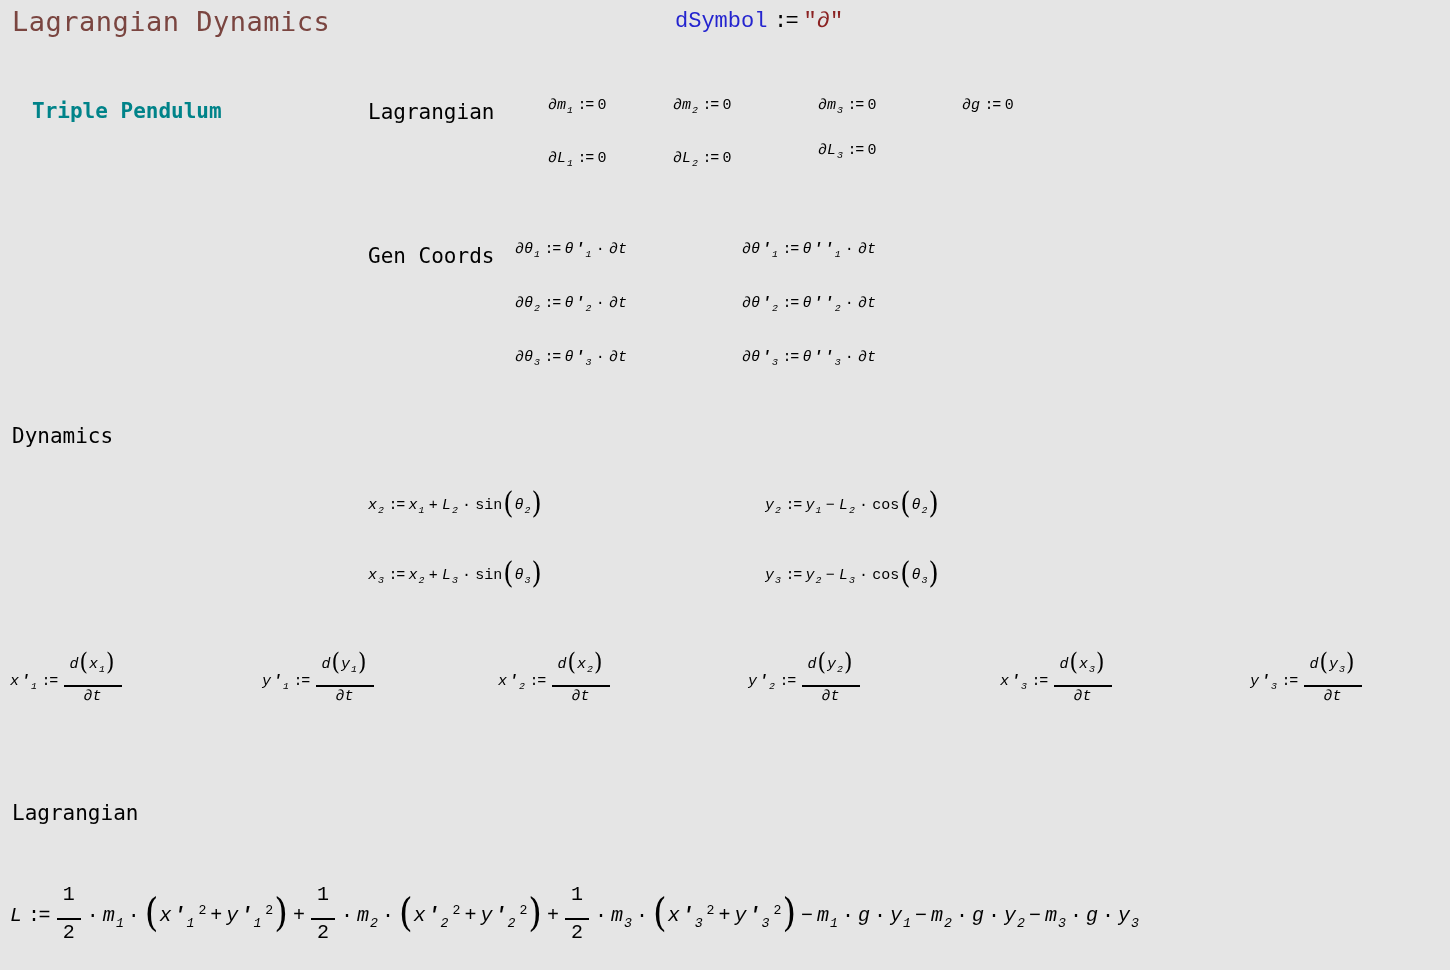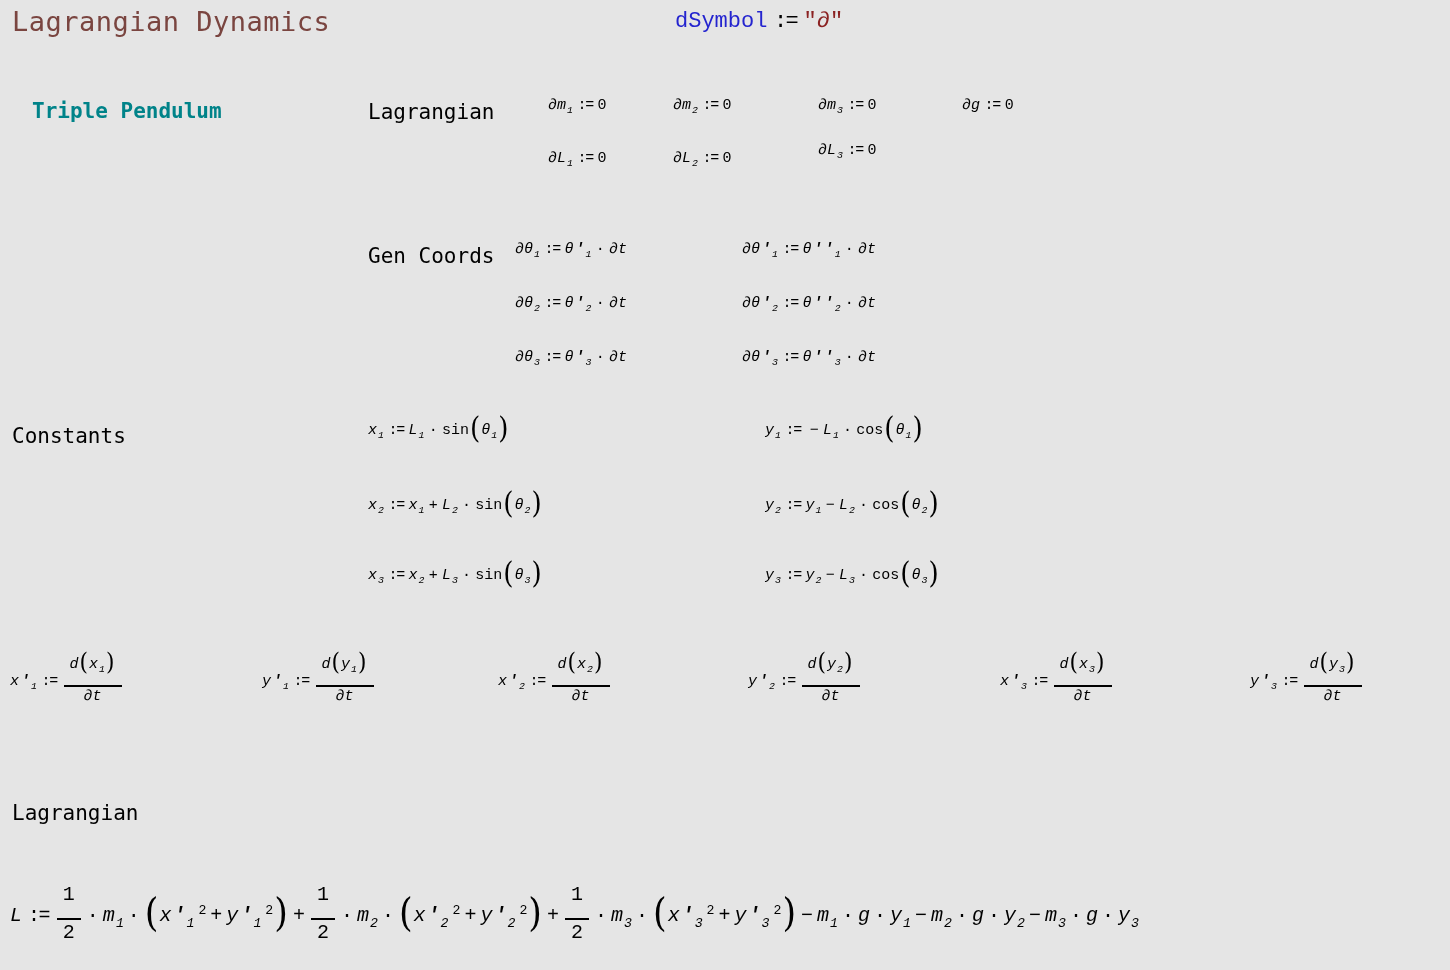--- a/index.html
+++ b/index.html
@@ -65,26 +65,24 @@
 
   <div class="txt region-label" style="left:368px; top:244px;">Gen Coords</div>
 
   <div class="eq" style="left:515px; top:241px;"><span class="mi">∂θ</span><span class="msb">1</span><span class="mo assign">:=</span><span class="mi">θ</span><span class="mpr">'</span><span class="msb">1</span><span class="mo">·</span><span class="mi">∂t</span></div>
   <div class="eq" style="left:742px; top:241px;"><span class="mi">∂θ</span><span class="mpr">'</span><span class="msb">1</span><span class="mo assign">:=</span><span class="mi">θ</span><span class="mpr">'</span><span class="mpr">'</span><span class="msb">1</span><span class="mo">·</span><span class="mi">∂t</span></div>
   <div class="eq" style="left:515px; top:295px;"><span class="mi">∂θ</span><span class="msb">2</span><span class="mo assign">:=</span><span class="mi">θ</span><span class="mpr">'</span><span class="msb">2</span><span class="mo">·</span><span class="mi">∂t</span></div>
   <div class="eq" style="left:742px; top:295px;"><span class="mi">∂θ</span><span class="mpr">'</span><span class="msb">2</span><span class="mo assign">:=</span><span class="mi">θ</span><span class="mpr">'</span><span class="mpr">'</span><span class="msb">2</span><span class="mo">·</span><span class="mi">∂t</span></div>
   <div class="eq" style="left:515px; top:349px;"><span class="mi">∂θ</span><span class="msb">3</span><span class="mo assign">:=</span><span class="mi">θ</span><span class="mpr">'</span><span class="msb">3</span><span class="mo">·</span><span class="mi">∂t</span></div>
   <div class="eq" style="left:742px; top:349px;"><span class="mi">∂θ</span><span class="mpr">'</span><span class="msb">3</span><span class="mo assign">:=</span><span class="mi">θ</span><span class="mpr">'</span><span class="mpr">'</span><span class="msb">3</span><span class="mo">·</span><span class="mi">∂t</span></div>
 
-  <div class="txt region-label" style="left:12px; top:424px;">Constants</div>
+  <div class="txt region-label" style="left:12px; top:424px;">Dynamics</div>
 
-  <div class="eq" style="left:368px; top:418px;"><span class="mi">x</span><span class="msb">1</span><span class="mo assign">:=</span><span class="mi">L</span><span class="msb">1</span><span class="mo">·</span><span class="mf">sin</span><span class="mp">(</span><span class="mi">θ</span><span class="msb">1</span><span class="mp">)</span></div>
   <div class="eq" style="left:368px; top:493px;"><span class="mi">x</span><span class="msb">2</span><span class="mo assign">:=</span><span class="mi">x</span><span class="msb">1</span><span class="mo">+</span><span class="mi">L</span><span class="msb">2</span><span class="mo">·</span><span class="mf">sin</span><span class="mp">(</span><span class="mi">θ</span><span class="msb">2</span><span class="mp">)</span></div>
   <div class="eq" style="left:368px; top:563px;"><span class="mi">x</span><span class="msb">3</span><span class="mo assign">:=</span><span class="mi">x</span><span class="msb">2</span><span class="mo">+</span><span class="mi">L</span><span class="msb">3</span><span class="mo">·</span><span class="mf">sin</span><span class="mp">(</span><span class="mi">θ</span><span class="msb">3</span><span class="mp">)</span></div>
-  <div class="eq" style="left:765px; top:418px;"><span class="mi">y</span><span class="msb">1</span><span class="mo assign">:=</span><span class="mo">−</span><span class="mi">L</span><span class="msb">1</span><span class="mo">·</span><span class="mf">cos</span><span class="mp">(</span><span class="mi">θ</span><span class="msb">1</span><span class="mp">)</span></div>
   <div class="eq" style="left:765px; top:493px;"><span class="mi">y</span><span class="msb">2</span><span class="mo assign">:=</span><span class="mi">y</span><span class="msb">1</span><span class="mo">−</span><span class="mi">L</span><span class="msb">2</span><span class="mo">·</span><span class="mf">cos</span><span class="mp">(</span><span class="mi">θ</span><span class="msb">2</span><span class="mp">)</span></div>
   <div class="eq" style="left:765px; top:563px;"><span class="mi">y</span><span class="msb">3</span><span class="mo assign">:=</span><span class="mi">y</span><span class="msb">2</span><span class="mo">−</span><span class="mi">L</span><span class="msb">3</span><span class="mo">·</span><span class="mf">cos</span><span class="mp">(</span><span class="mi">θ</span><span class="msb">3</span><span class="mp">)</span></div>
 
   <div class="eq" style="left:10px;   top:655px;"><span class="mi">x</span><span class="mpr">'</span><span class="msb">1</span><span class="mo assign">:=</span><span class="mfrac">
         <span class="mfn"><span class="mi">d</span><span class="mp">(</span><span class="mi">x</span><span class="msb">1</span><span class="mp">)</span></span>
         <span class="mfd"><span class="mi">∂t</span></span>
       </span></div>
   <div class="eq" style="left:262px;  top:655px;"><span class="mi">y</span><span class="mpr">'</span><span class="msb">1</span><span class="mo assign">:=</span><span class="mfrac">
         <span class="mfn"><span class="mi">d</span><span class="mp">(</span><span class="mi">y</span><span class="msb">1</span><span class="mp">)</span></span>
         <span class="mfd"><span class="mi">∂t</span></span>

